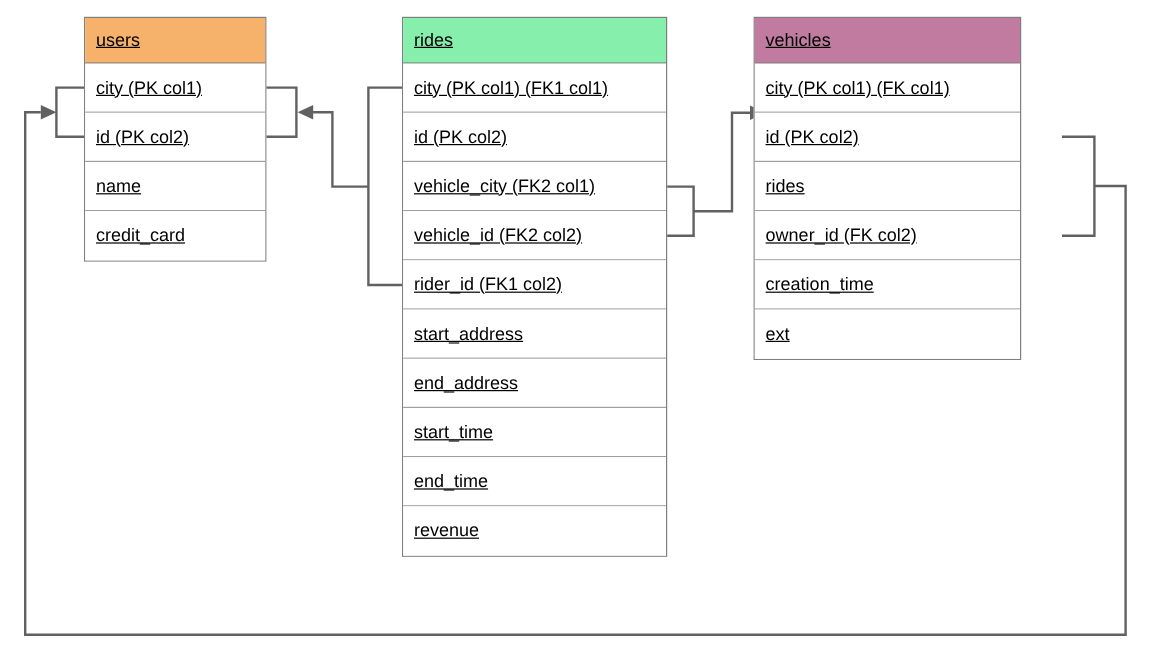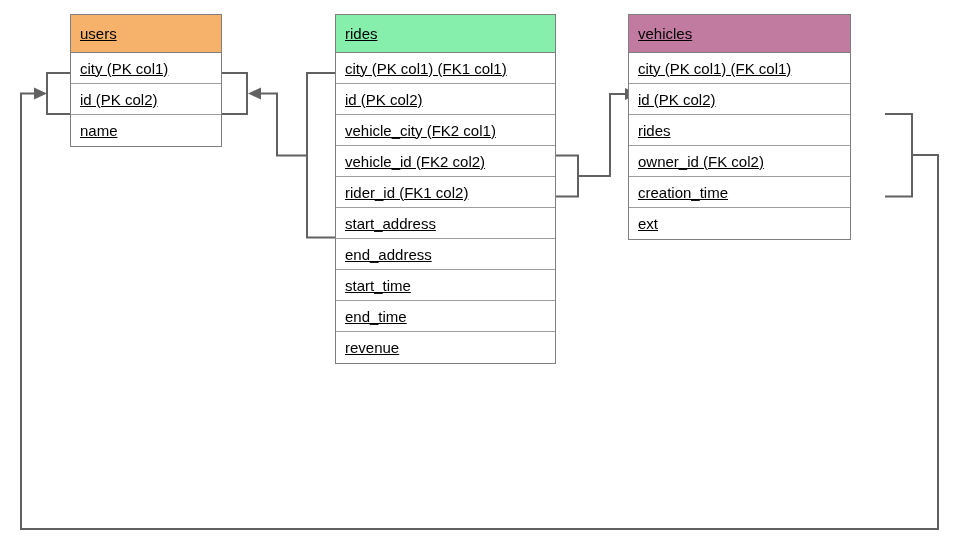--- a/index.html
+++ b/index.html
@@ -39,21 +39,21 @@
     height: 38px;
     display: flex;
     align-items: center;
     padding-left: 9px;
     font-size: 15px;
     color: #000000;
     border-bottom: 1px solid #7f7f7f;
   }
   .trow {
     box-sizing: border-box;
-    height: 31px;
+    height: 41px;
     display: flex;
     align-items: center;
     padding-left: 9px;
     font-size: 15px;
     color: #000000;
     border-bottom: 1px solid #9e9e9e;
     background: #ffffff;
     white-space: nowrap;
   }
   .trow:last-child {
@@ -90,20 +90,21 @@
       <polyline class="wire" points="912,155 938,155 938,529 21,529 21,93.5 34,93.5"></polyline>
       <polygon stroke="none" points="47,93.5 34,87.5 34,99.5" fill="#616161"></polygon>
     </g>
   </svg>
 
   <div class="db-table t-users">
     <div class="thead" style="background-color: rgb(246, 178, 107);">users</div>
     <div class="trow">city (PK col1)</div>
     <div class="trow">id (PK col2)</div>
     <div class="trow">name</div>
+    <div class="trow">credit_card</div>
   </div>
 
   <div class="db-table t-rides">
     <div class="thead" style="background-color: #86efac;">rides</div>
     <div class="trow">city (PK col1) (FK1 col1)</div>
     <div class="trow">id (PK col2)</div>
     <div class="trow">vehicle_city (FK2 col1)</div>
     <div class="trow">vehicle_id (FK2 col2)</div>
     <div class="trow">rider_id (FK1 col2)</div>
     <div class="trow">start_address</div>

